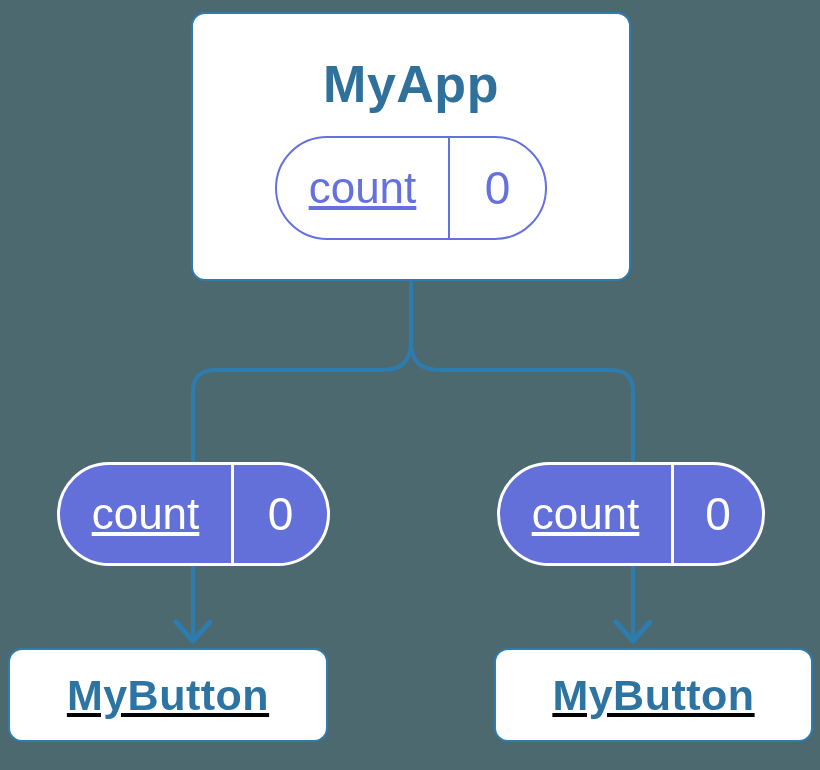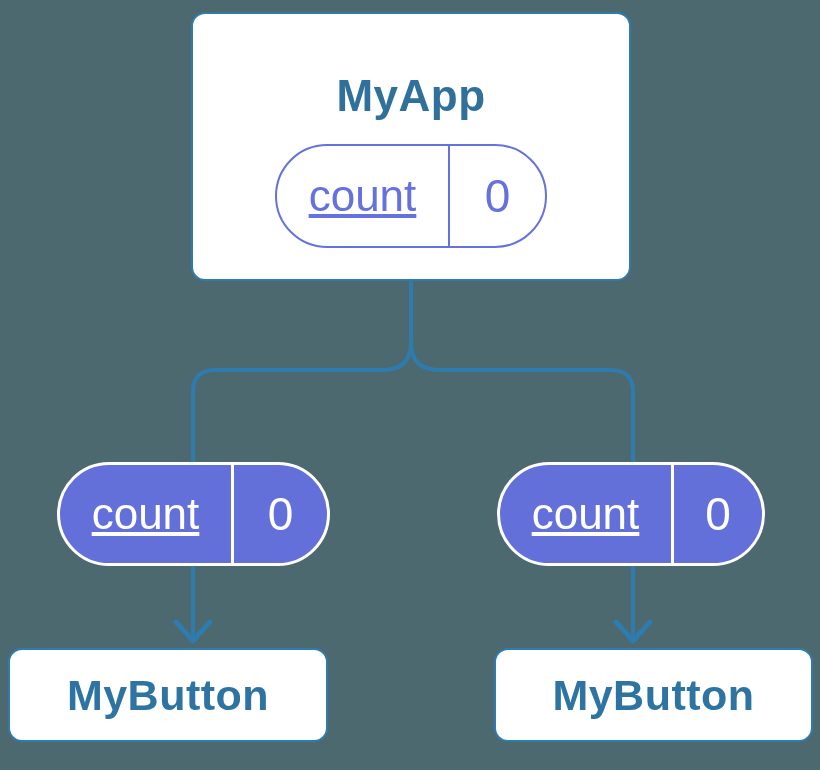--- a/index.html
+++ b/index.html
@@ -42,22 +42,22 @@
   .root-card {
     left: 191px;
     top: 12px;
     width: 440px;
     height: 269px;
     display: flex;
     flex-direction: column;
     align-items: center;
   }
   .root-title {
-    margin-top: 60px;
-    font-size: 44px;
+    margin-top: 44px;
+    font-size: 52px;
     line-height: 1;
     font-weight: bold;
     color: #30719C;
     letter-spacing: 0.5px;
   }
   .pill {
     display: flex;
     align-items: stretch;
     border-radius: 60px;
     box-sizing: border-box;
@@ -114,20 +114,21 @@
     left: 497px;
     top: 462px;
     width: 268px;
   }
   .button-card {
     top: 648px;
     height: 94px;
     display: flex;
     align-items: center;
     justify-content: center;
+    text-decoration: underline;
   }
   .button-card-left {
     left: 8px;
     width: 320px;
   }
   .button-card-right {
     left: 494px;
     width: 319px;
   }
   .button-title {

